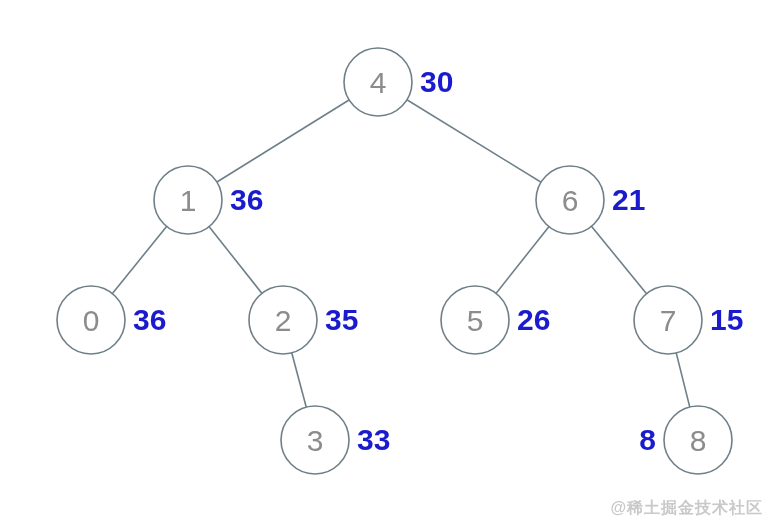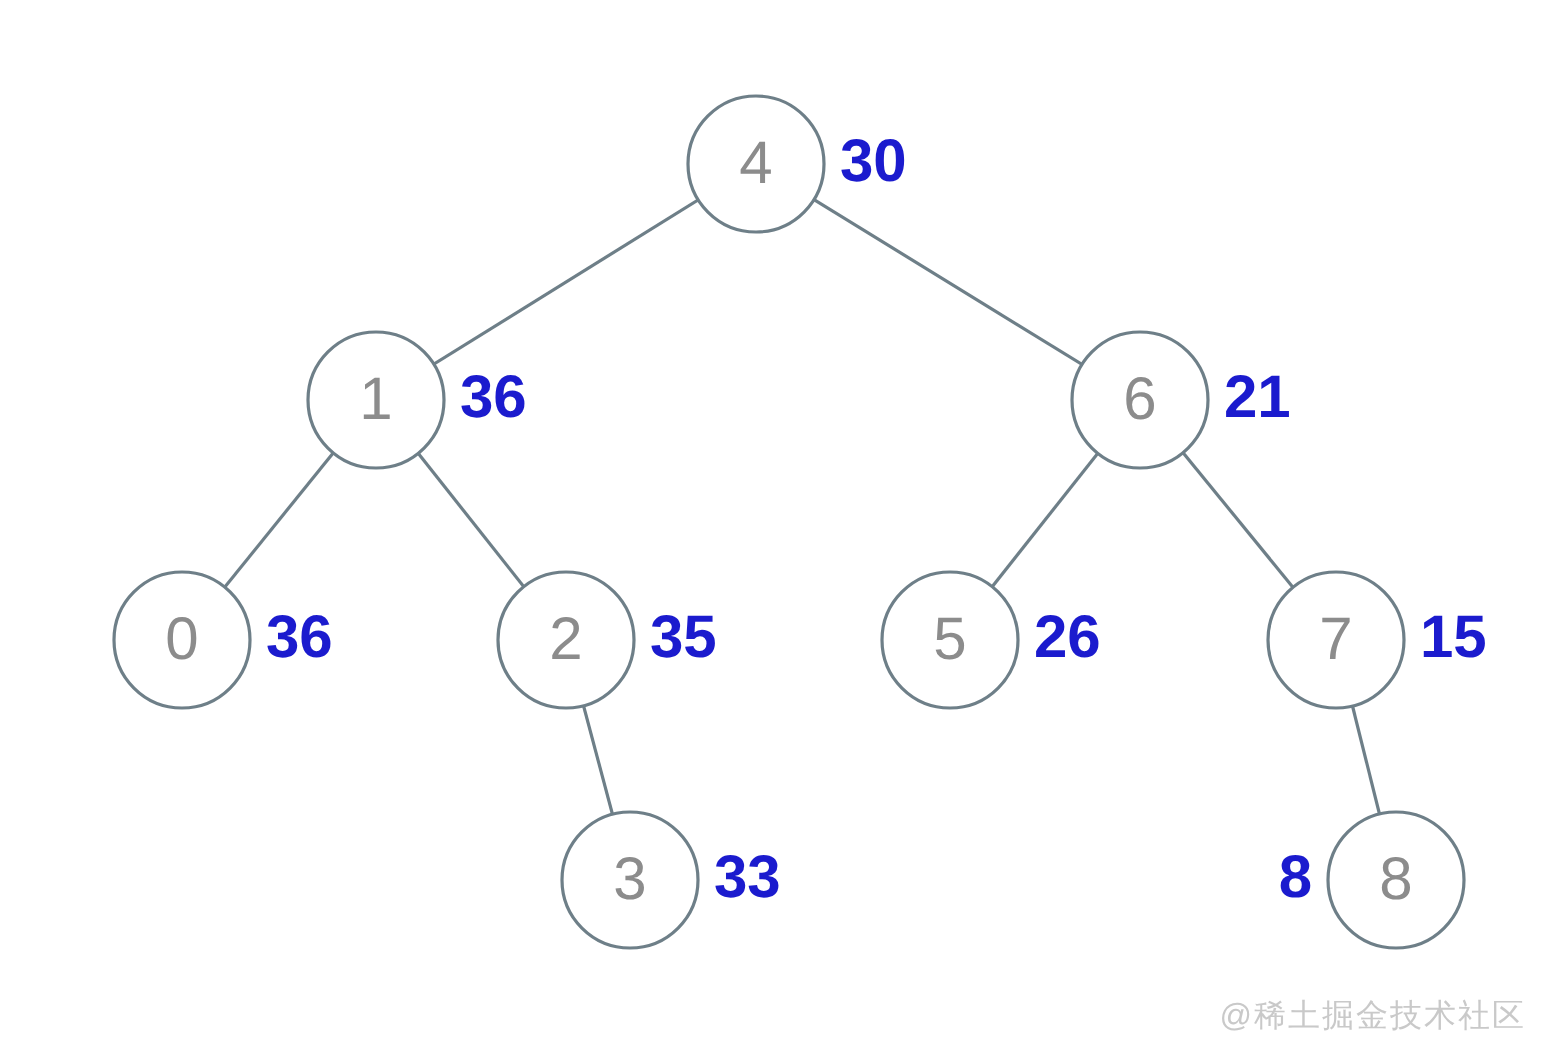--- a/index.html
+++ b/index.html
@@ -27,20 +27,21 @@
     font-weight: 600;
   }
   .watermark {
     position: absolute;
     right: 12px;
     bottom: 10px;
     font-size: 16px;
     color: #c9c9c9;
     letter-spacing: 1px;
     user-select: none;
+    font-weight: bold;
   }
 </style>
 </head>
 <body>
 
 <div class="canvas">
   <svg id="tree-svg" width="775" height="529" viewBox="0 0 775 529">
       <line x1="378" y1="82" x2="188" y2="200" stroke="#6e7f88" stroke-width="1.6"></line>
       <line x1="378" y1="82" x2="570" y2="200" stroke="#6e7f88" stroke-width="1.6"></line>
       <line x1="188" y1="200" x2="91" y2="320" stroke="#6e7f88" stroke-width="1.6"></line>

